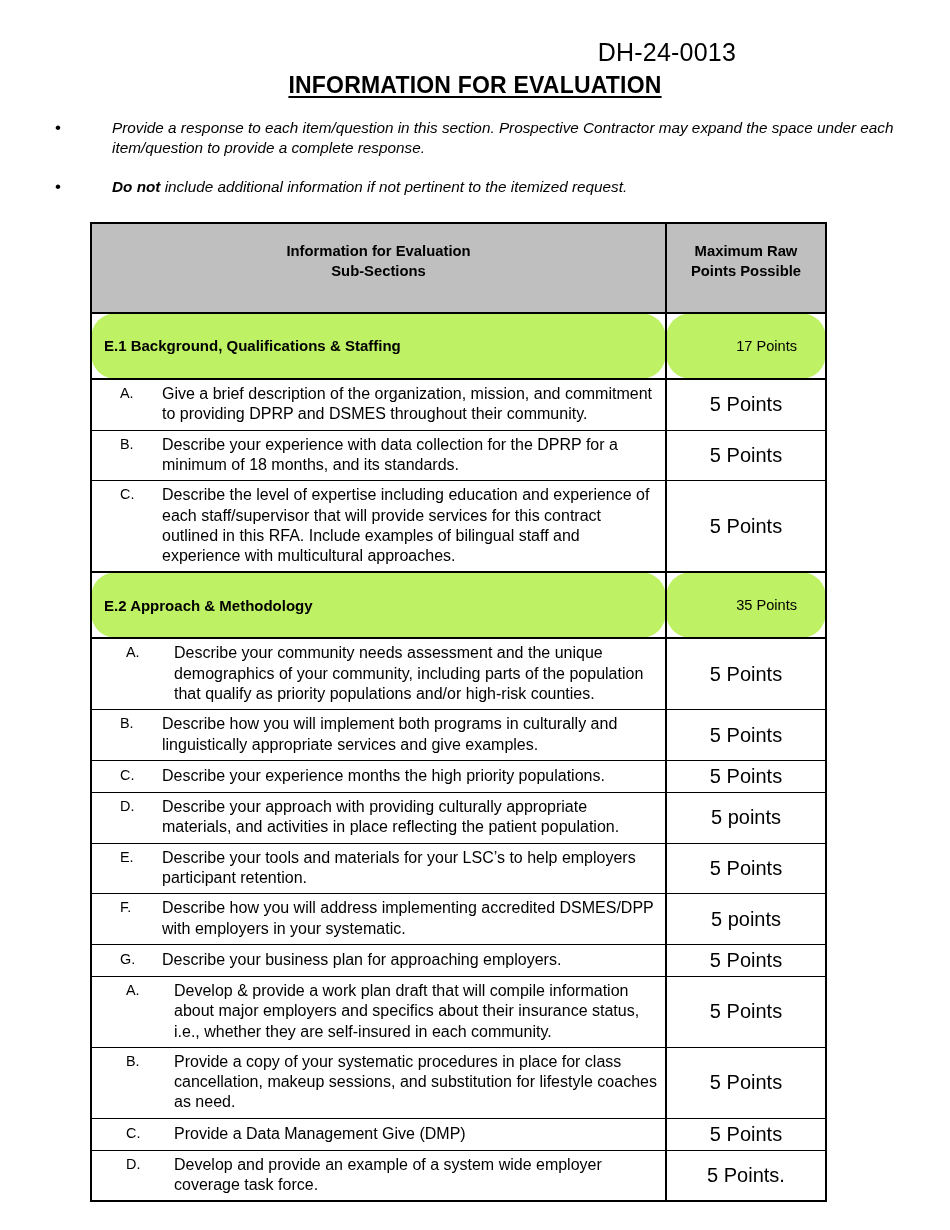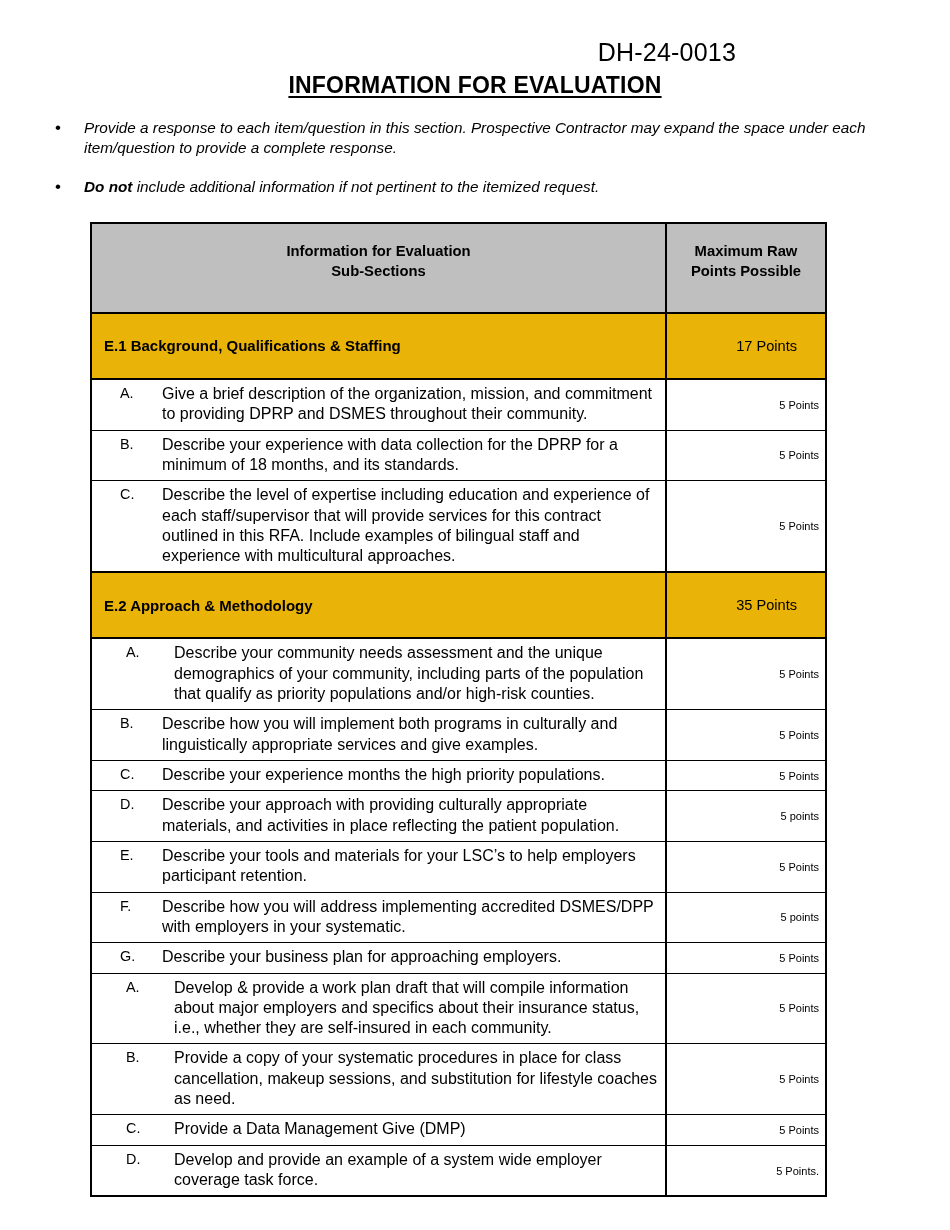--- a/index.html
+++ b/index.html
@@ -70,20 +70,21 @@
     flex: 0 0 auto;
     width: 34px;
     font-style: normal;
     font-size: 17px;
     line-height: 1.15;
     padding-left: 5px;
     box-sizing: border-box;
   }
   .bullet .btext {
     flex: 1 1 auto;
+    margin-left: 28px;
   }
   .bullet .btext b {
     font-weight: bold;
     font-style: italic;
   }
 
   
   .eval-table {
     position: absolute;
     top: 222px;
@@ -115,46 +116,47 @@
     font-size: 14.8px;
     line-height: 1.35;
     border-bottom: 2.6px solid #000;
     border-top: 2.6px solid #000;
     padding: 18px 8px 30px 8px;
   }
   tr.hdr td.hdr-desc { border-right: 2px solid #000; }
 
   
   tr.section td {
-    background: #eab308;
+    background: #bef264;
     border-top: 2.6px solid #000;
     border-bottom: 2.6px solid #000;
     height: 52px;
+    border-radius: 25px;
   }
   tr.section td.sec-title {
     font-weight: bold;
     font-size: 15px;
     padding: 6px 8px 6px 12px;
     border-right: 2px solid #000;
   }
   tr.section td.sec-pts {
     font-size: 14.6px;
     text-align: right;
     padding: 6px 28px 6px 8px;
   }
 
   
   tr.item td.item-desc {
     padding: 4px 6px 5px 6px;
     border-right: 2px solid #000;
     line-height: 1.27;
   }
   tr.item td.item-pts {
-    text-align: right;
-    font-size: 11px;
+    text-align: center;
+    font-size: 20px;
     padding: 4px 6px;
   }
 
   .item-line {
     display: flex;
     align-items: flex-start;
   }
   .item-line .ltr {
     flex: 0 0 auto;
     text-align: left;

